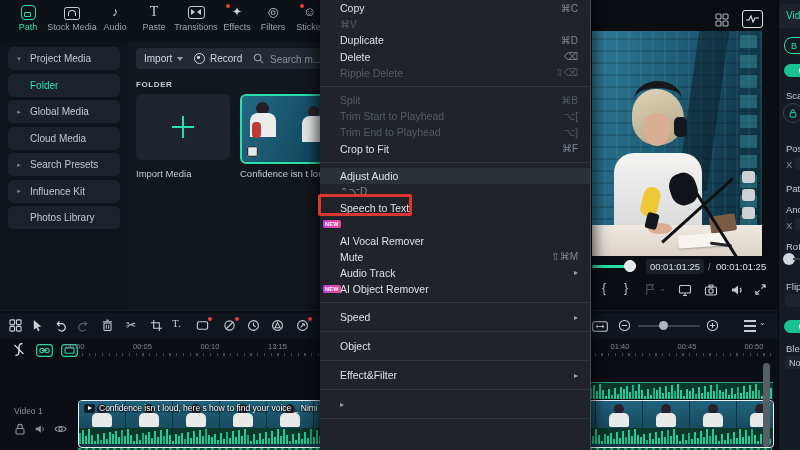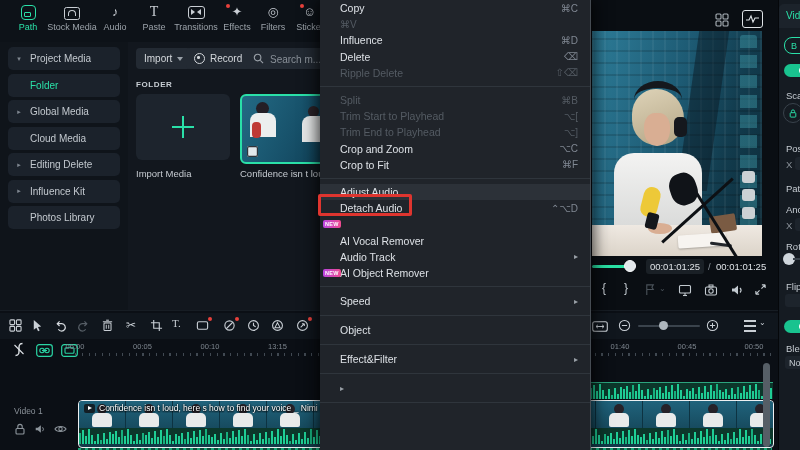--- a/index.html
+++ b/index.html
@@ -233,21 +233,21 @@
         <div class="sideitem" style="top: 58px;">
           <span class="arrow">▸</span>
           <span class="slabel">Global Media</span>
         </div>
         <div class="sideitem" style="top: 84.5px;">
           <span class="arrow"></span>
           <span class="slabel">Cloud Media</span>
         </div>
         <div class="sideitem" style="top: 111px;">
           <span class="arrow">▸</span>
-          <span class="slabel">Editing Delete</span>
+          <span class="slabel">Search Presets</span>
         </div>
         <div class="sideitem" style="top: 137.5px;">
           <span class="arrow">▸</span>
           <span class="slabel">Influence Kit</span>
         </div>
         <div class="sideitem" style="top: 164px;">
           <span class="arrow"></span>
           <span class="slabel">Photos Library</span>
         </div>
       </div>
@@ -856,21 +856,21 @@
   <div id="ctxmenu" class="abs">
     <div id="menu-items">
         <div class="mi">
           <span class="mlabel">Copy</span>
           <span class="mshort">⌘C</span>
         </div>
         <div class="mi disabled">
           <span class="mshort">⌘V</span>
         </div>
         <div class="mi">
-          <span class="mlabel">Influence</span>
+          <span class="mlabel">Duplicate</span>
           <span class="mshort">⌘D</span>
         </div>
         <div class="mi">
           <span class="mlabel">Delete</span>
           <span class="mshort">⌫</span>
         </div>
         <div class="mi disabled">
           <span class="mlabel">Ripple Delete</span>
           <span class="mshort">⇧⌫</span>
         </div>
@@ -881,40 +881,42 @@
         </div>
         <div class="mi disabled">
           <span class="mlabel">Trim Start to Playhead</span>
           <span class="mshort">⌥[</span>
         </div>
         <div class="mi disabled">
           <span class="mlabel">Trim End to Playhead</span>
           <span class="mshort">⌥]</span>
         </div>
         <div class="mi">
-          <span class="mlabel">Crop and Zoom</span>
-          <span class="mshort">⌥C</span>
-        </div>
-        <div class="mi">
           <span class="mlabel">Crop to Fit</span>
           <span class="mshort">⌘F</span>
         </div>
         <div class="mdiv"></div>
         <div class="mi hover">
           <span class="mlabel">Adjust Audio</span>
         </div>
         <div class="mi">
-          <span class="mlabel">Detach Audio</span>
           <span class="mshort">⌃⌥D</span>
         </div>
         <div class="mi">
+          <span class="mlabel">Speech to Text</span>
+        </div>
+        <div class="mi">
           <span class="newbadge">NEW</span>
         </div>
         <div class="mi">
           <span class="mlabel">AI Vocal Remover</span>
+        </div>
+        <div class="mi">
+          <span class="mlabel">Mute</span>
+          <span class="mshort">⇧⌘M</span>
         </div>
         <div class="mi">
           <span class="mlabel">Audio Track</span>
           <span class="subarrow">▸</span>
         </div>
         <div class="mi">
           <span class="newbadge">NEW</span>
           <span class="mlabel">AI Object Remover</span>
         </div>
         <div class="mdiv"></div>

